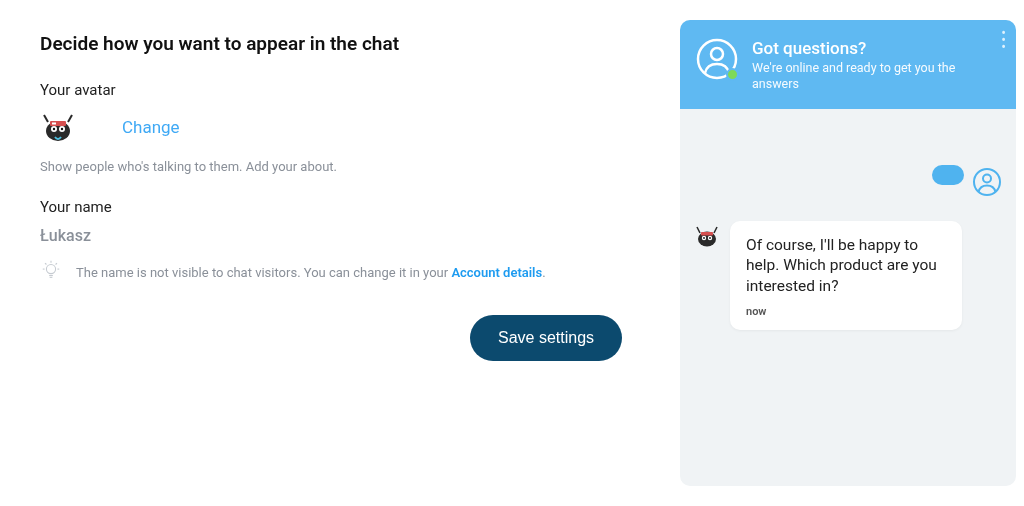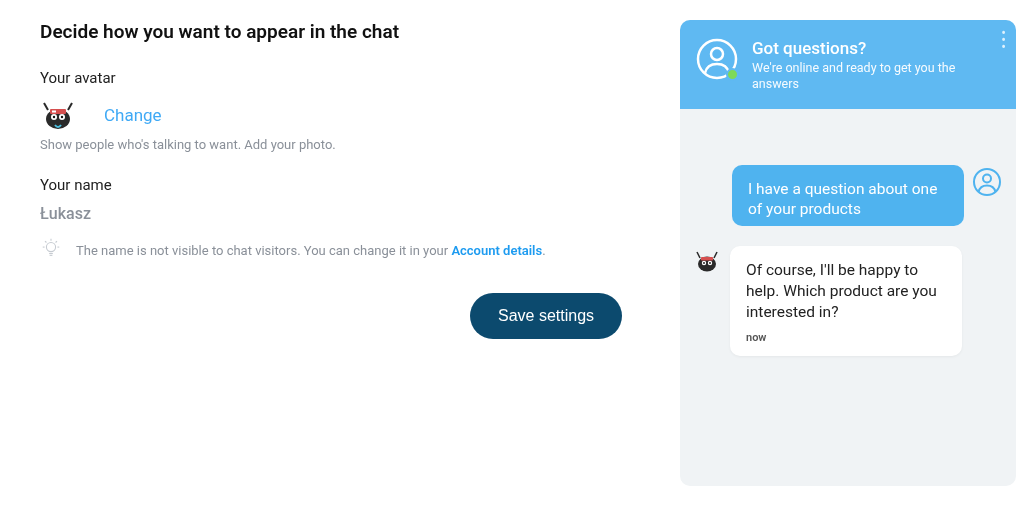--- a/index.html
+++ b/index.html
@@ -6,42 +6,42 @@
     body {
       font-family: -apple-system, BlinkMacSystemFont, "Segoe UI", Roboto, Helvetica, Arial, sans-serif;
       background: #ffffff;
       width: 1024px;
       height: 506px;
       overflow: hidden;
       display: flex;
     }
     .settings-panel {
       flex: 1;
-      padding: 20px 40px;
+      padding: 32px 40px;
     }
     .chat-preview {
       width: 336px;
       margin: 20px 8px 20px 8px;
     }
     .page-title {
       font-size: 19px;
       font-weight: 600;
       color: #111;
       margin-bottom: 26px;
     }
     .section-label {
       font-size: 15px;
       color: #222;
       margin-bottom: 10px;
     }
     .avatar-row {
       display: flex;
       align-items: center;
-      gap: 28px;
-      margin-bottom: 4px;
+      gap: 46px;
+      margin-bottom: 14px;
     }
     .avatar {
       width: 36px;
       height: 36px;
     }
     .change-link {
       color: #3fa9f5;
       font-size: 17px;
       cursor: pointer;
     }
@@ -227,21 +227,21 @@
           <circle cx="22" cy="20" r="1.2" fill="#111"></circle>
           <path d="M8 13 L4 6" stroke="#2a2a2a" stroke-width="2"></path>
           <path d="M28 13 L32 6" stroke="#2a2a2a" stroke-width="2"></path>
           <rect x="10" y="12" width="16" height="5" rx="1" fill="#d54f4f"></rect>
           <rect x="12" y="13.5" width="4" height="2" fill="#fff"></rect>
           <path d="M15 28 Q18 32 21 28" stroke="#4ec1e0" stroke-width="2" fill="none"></path>
         </svg>
       </div>
       <a class="change-link">Change</a>
     </div>
-    <div class="hint-text">Show people who's talking to want. Add your photo.</div>
+    <div class="hint-text">Show people who's talking to them. Add your about.</div>
   </div>
 
   <div>
     <div class="section-label">Your name</div>
     <div class="name-value">Łukasz</div>
     <div class="hint-row">
       <span class="bulb-icon">
         <svg width="22" height="22" viewBox="0 0 24 24" fill="none" stroke="currentColor" stroke-width="1.2">
           <circle cx="12" cy="11" r="5"></circle>
           <line x1="10" y1="18" x2="14" y2="18"></line>
@@ -280,21 +280,20 @@
       <div class="dots-menu">
         <span>•</span>
           <span>•</span>
           <span>•</span>
       </div>
     </div>
 
     <div class="chat-body">
       <div class="msg-row visitor">
         <div class="visitor-bubble">
-          <div>I have a question about one of your products</div>
         </div>
         <span class="visitor-icon">
           <svg width="30" height="30" viewBox="0 0 30 30" fill="none" stroke="#4fb3ef" stroke-width="2">
             <circle cx="15" cy="15" r="13"></circle>
             <circle cx="15" cy="11.5" r="4"></circle>
             <path d="M6.5 25 Q8 18.5 15 18.5 Q22 18.5 23.5 25"></path>
           </svg>
         </span>
       </div>
 

